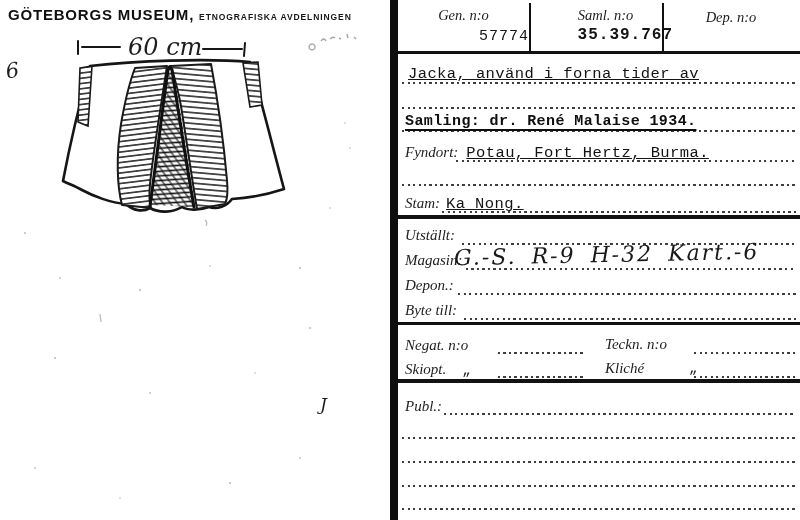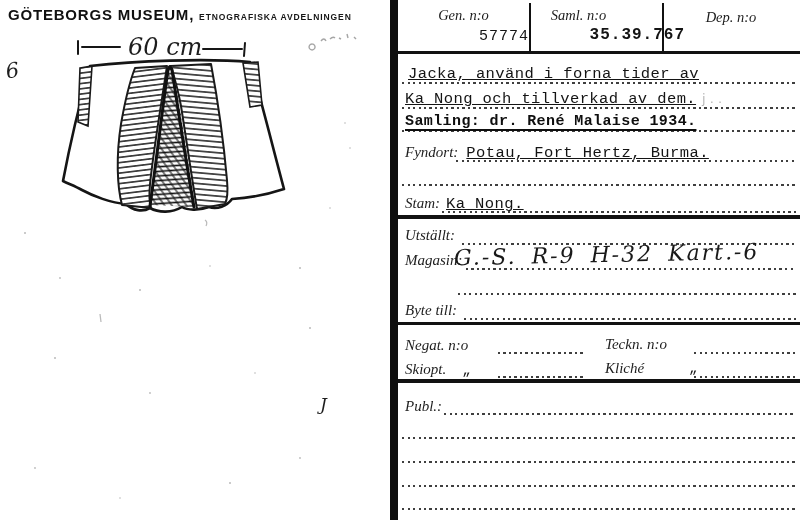--- a/index.html
+++ b/index.html
@@ -127,24 +127,24 @@
       </g>
     </svg>
   </div>
 
   <div class="divider"></div>
 
   <div class="rp">
 
     <div>
       <span class="idt-label" style="left:0;width:131px;top:7px">Gen. n:o</span>
-      <span class="idt-label" style="left:114px;width:133px;top:7px">Saml. n:o</span>
+      <span class="idt-label" style="left:141px;width:133px;top:7px">Saml. n:o</span>
       <span class="idt-label" style="left:264px;width:138px;top:9px">Dep. n:o</span>
       <span class="idt-value" style="left:0;width:131px;top:28px">57774</span>
-      <span class="idt-value bold" style="left:143px;width:144px;top:26px">35.39.767</span>
+      <span class="idt-value bold" style="left:131px;width:144px;top:26px">35.39.767</span>
       <div class="vline" style="left:131px"></div>
       <div class="vline" style="left:264px"></div>
     </div>
     <div class="rule" style="top:51px;height:2.5px"></div>
 
     <div class="dotline" style="top:82px;left:4px;right:4px"></div>
     <div class="dotline" style="top:107px;left:4px;right:4px"></div>
     <div class="dotline" style="top:130px;left:4px;right:4px"></div>
     <div class="dotline" style="top:160px;left:58px;right:4px"></div>
     <div class="dotline" style="top:184px;left:4px;right:4px"></div>
@@ -163,23 +163,20 @@
     <div class="dotline" style="top:485px;left:4px;right:4px"></div>
     <div class="dotline" style="top:508px;left:4px;right:4px"></div>
 
     <div class="rule" style="top:215px;height:3.5px"></div>
     <div class="rule" style="top:322px;height:2.5px"></div>
     <div class="rule" style="top:379px;height:4px"></div>
 
     <div class="rowtext" style="top:64px;left:10px">
       <span class="type">Jacka, använd i forna tider av</span>
     </div>
-    <div class="rowtext" style="top:89px">
-      <span class="type">Ka Nong och tillverkad av dem.</span><span class="faint">j . .</span>
-    </div>
     <div class="rowtext" style="top:111px">
       <span class="type-b uline">Samling: dr. René Malaise 1934.</span>
     </div>
 
     <div class="rowtext" style="top:143px">
       <span class="lbl">Fyndort:</span>
       <span class="type" style="margin-left:4px">Potau, Fort Hertz, Burma.</span>
     </div>
 
     <div class="rowtext" style="top:194px">
@@ -189,20 +186,23 @@
 
     <div class="rowtext" style="top:226px">
       <span class="lbl">Utställt:</span>
     </div>
 
     <div class="rowtext" style="top:251px">
       <span class="lbl">Magasin:</span>
     </div>
     <span class="hand" style="left:56px;top:242px">G.-S. R-9 H-32 Kart.-6</span>
 
+    <div class="rowtext" style="top:276px">
+      <span class="lbl">Depon.:</span>
+    </div>
 
     <div class="rowtext" style="top:301px">
       <span class="lbl">Byte till:</span>
     </div>
 
     <div class="rowtext" style="top:336px">
       <span class="lbl">Negat. n:o</span>
       <span class="lbl abs200">Teckn. n:o</span>
     </div>
 

